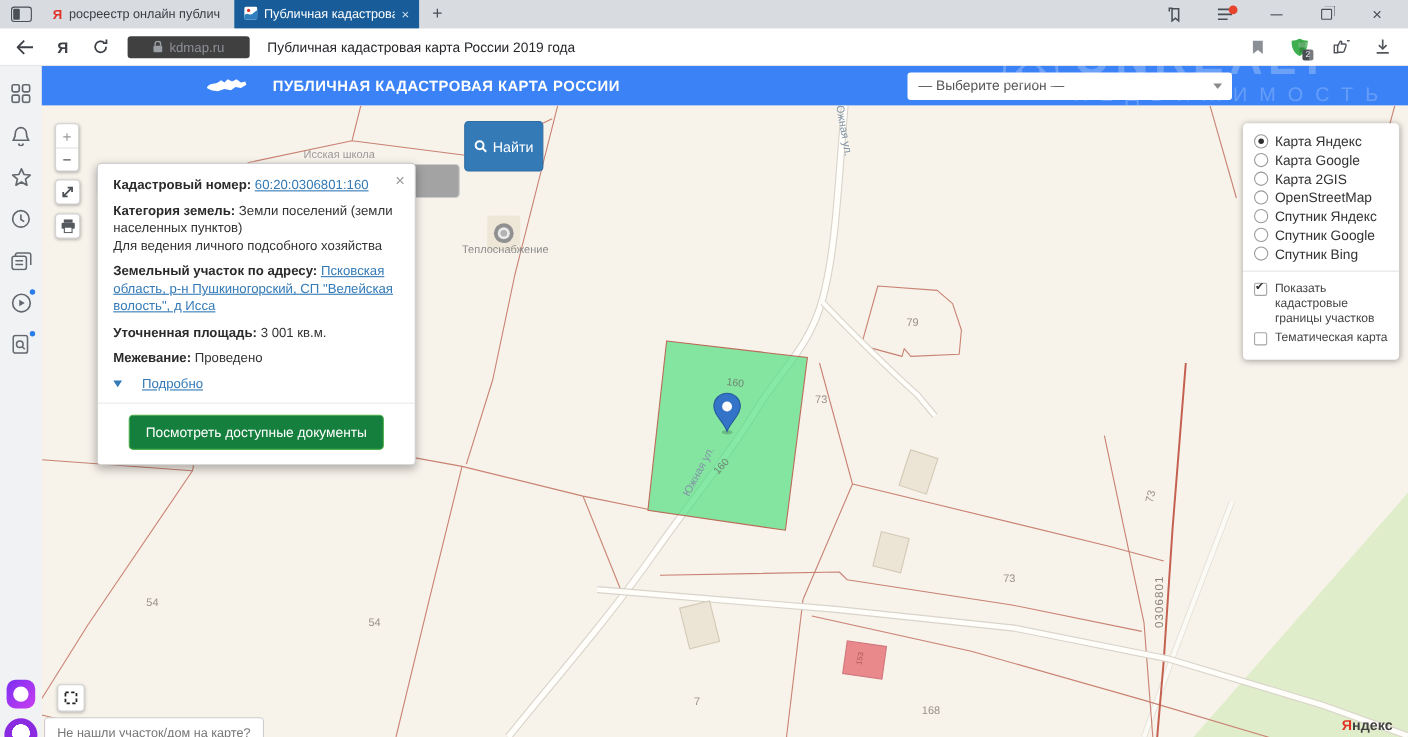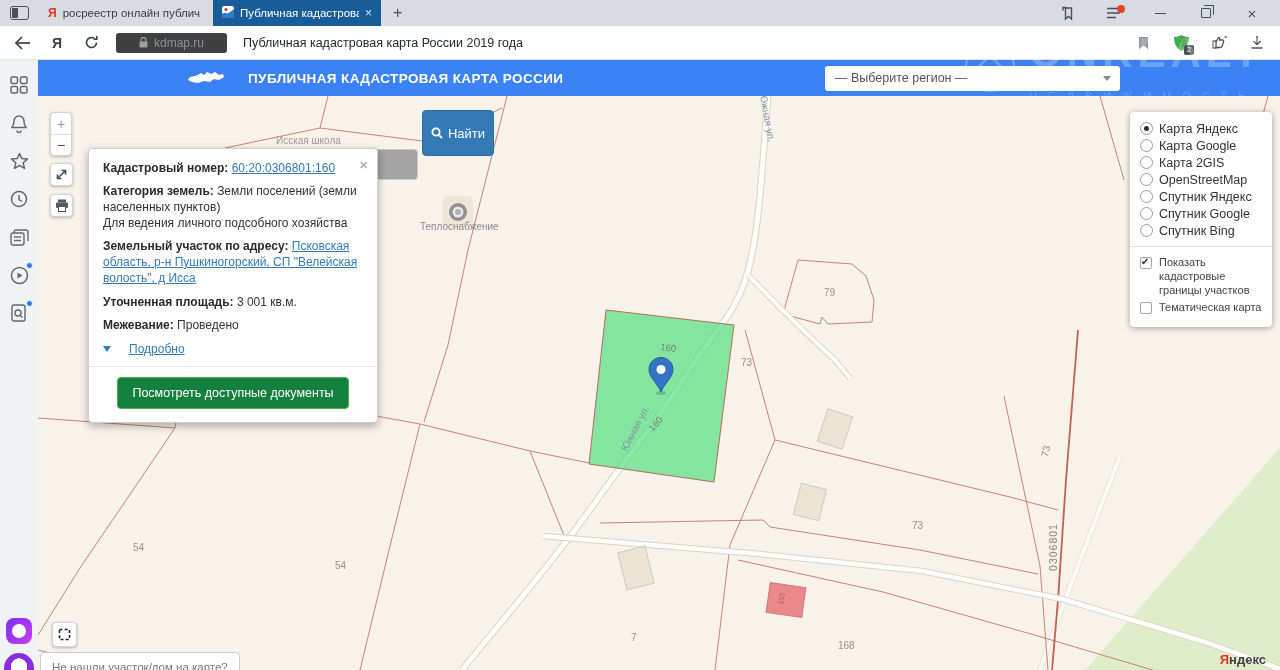--- a/index.html
+++ b/index.html
@@ -91,21 +91,21 @@
   .legend-btn { position:absolute; left:14px; top:526px; width:25px; height:25px; background:#fff; border:1px solid #d2d2d2; border-radius:4px; box-shadow:0 1px 3px rgba(0,0,0,.25); display:flex; align-items:center; justify-content:center; z-index:9; }
   .map-tooltip { position:absolute; left:2px; top:556px; background:#fff; border:1px solid #ccc; border-radius:4px; padding:8px 11px; font-size:11.5px; color:#777; white-space:nowrap; z-index:9; }
 
   .ymark { position:absolute; right:14px; bottom:3px; font-size:13px; font-weight:bold; color:#414141; z-index:8;margin-top:48px; }
   .ymark .ya { color:#e03226; }
 
   
   .watermark { position:absolute; top:32px; right:16px; display:flex; align-items:center; gap:12px; z-index:40; pointer-events:none; }
   .wm-text { display:flex; flex-direction:column; align-items:flex-start; }
   .wm-title { font-size:42px; font-weight:bold; letter-spacing:5px; color:rgba(255,255,255,.25); line-height:1; }
-  .wm-sub { font-size:11px; letter-spacing:11px; color:rgba(255,255,255,.22); margin-top:16px; }
+  .wm-sub { font-size:18px; letter-spacing:11px; color:rgba(255,255,255,.22); margin-top:2px; }
 </style>
 </head>
 <body>
 
 <div class="screen">
 
   <div class="tabbar">
     <span class="winicon"></span>
     <div class="tab">
       <span class="ya-letter">Я</span>

